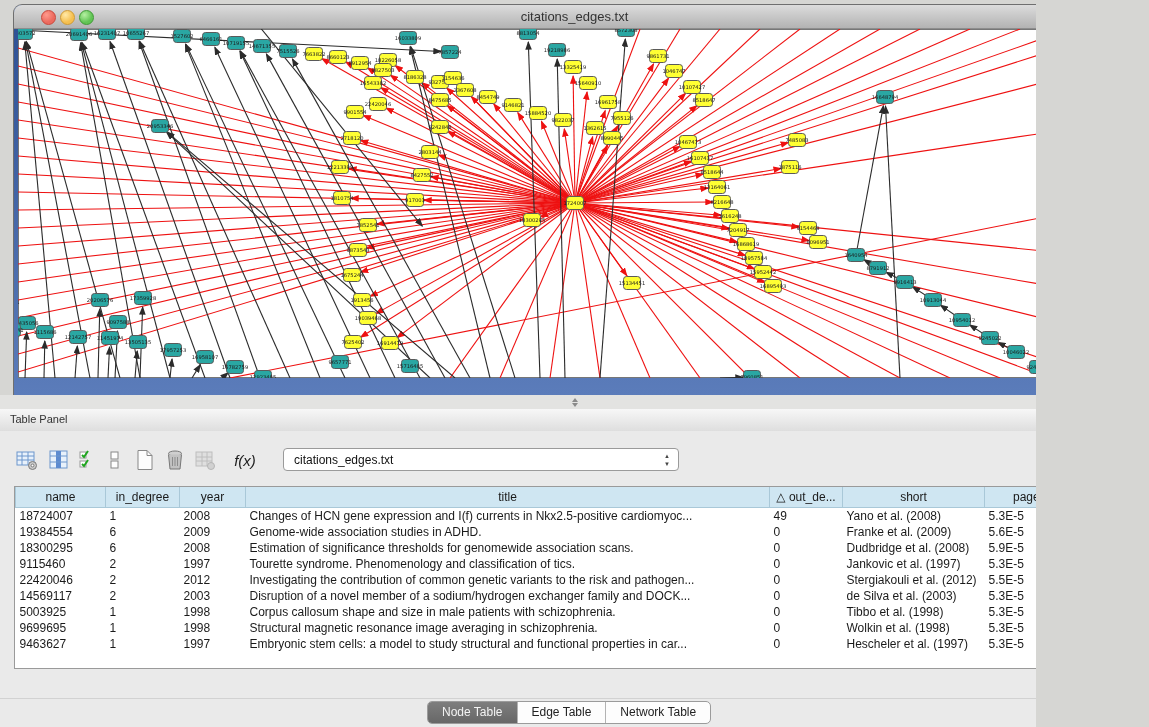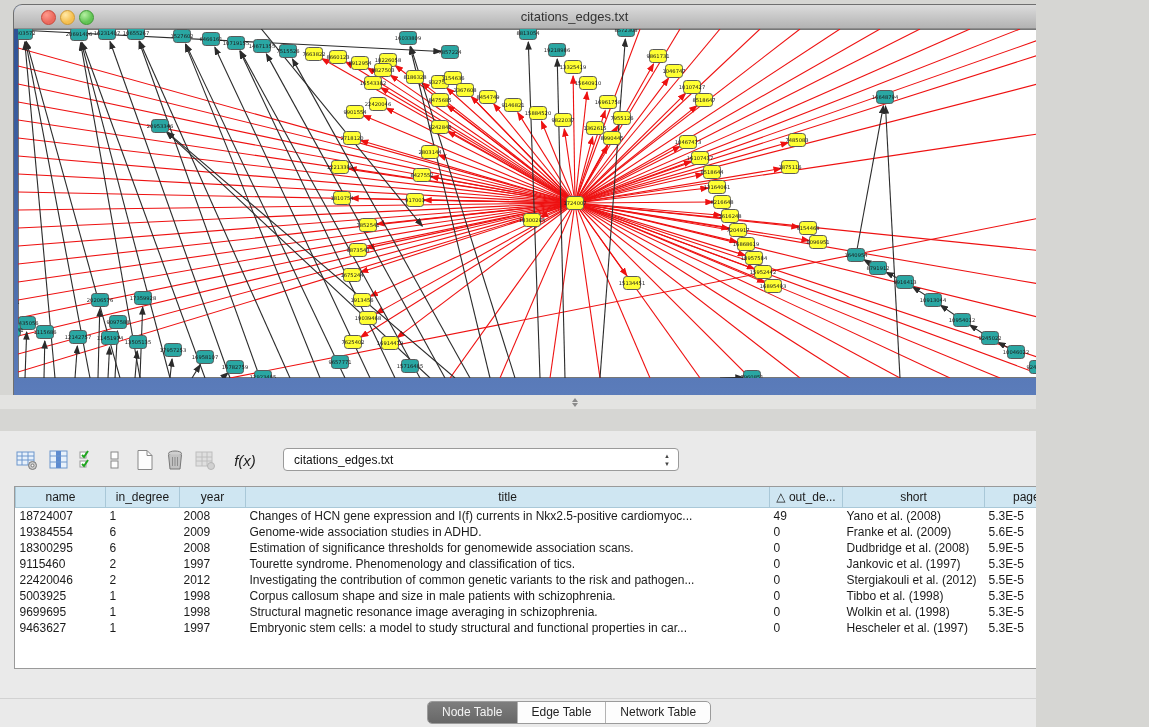--- a/index.html
+++ b/index.html
@@ -703,20 +703,30 @@
             <text x="688" y="144" text-anchor="middle" font-size="5.2" font-family="DejaVu Sans, sans-serif" fill="#1c1c1c">10467473</text>
           </g>
         </svg>
     </div>
   </div>
 
   <div class="divider">
     <div class="div-handle"></div>
   </div>
 
+  <div class="panel-header">
+    <span class="panel-title">Table Panel</span>
+    <span class="panel-float">
+      <svg width="14" height="14" viewBox="0 0 14 14">
+        <rect x="1.5" y="5.5" width="7" height="7" fill="none" stroke="#8f8a5a" stroke-width="1"></rect>
+        <rect x="5.5" y="1.5" width="7" height="7" fill="#f2f2e8" stroke="#4a5488" stroke-width="1"></rect>
+      </svg>
+    </span>
+    <span class="panel-close">✖</span>
+  </div>
 
   <div class="panel-body">
     <div class="toolbar" id="toolbar">
       <div class="net-select">
         <span class="val">citations_edges.txt</span>
         <span class="stepper">▲<br>▼</span>
       </div>
     <button class="tb-btn" style="left: 14px;">
           <svg width="22" height="22">
             <rect x="1" y="3" width="17" height="13" fill="#e8f1fb" stroke="#6c96cc"></rect>
@@ -831,20 +841,29 @@
             <tr>
               <td>22420046</td>
               <td>2</td>
               <td>2012</td>
               <td>Investigating the contribution of common genetic variants to the risk and pathogen...</td>
               <td>0</td>
               <td>Stergiakouli et al. (2012)</td>
               <td>5.5E-5</td>
             </tr>
             <tr>
+              <td>14569117</td>
+              <td>2</td>
+              <td>2003</td>
+              <td>Disruption of a novel member of a sodium/hydrogen exchanger family and DOCK...</td>
+              <td>0</td>
+              <td>de Silva et al. (2003)</td>
+              <td>5.3E-5</td>
+            </tr>
+            <tr>
               <td>5003925</td>
               <td>1</td>
               <td>1998</td>
               <td>Corpus callosum shape and size in male patients with schizophrenia.</td>
               <td>0</td>
               <td>Tibbo et al. (1998)</td>
               <td>5.3E-5</td>
             </tr>
             <tr>
               <td>9699695</td>

